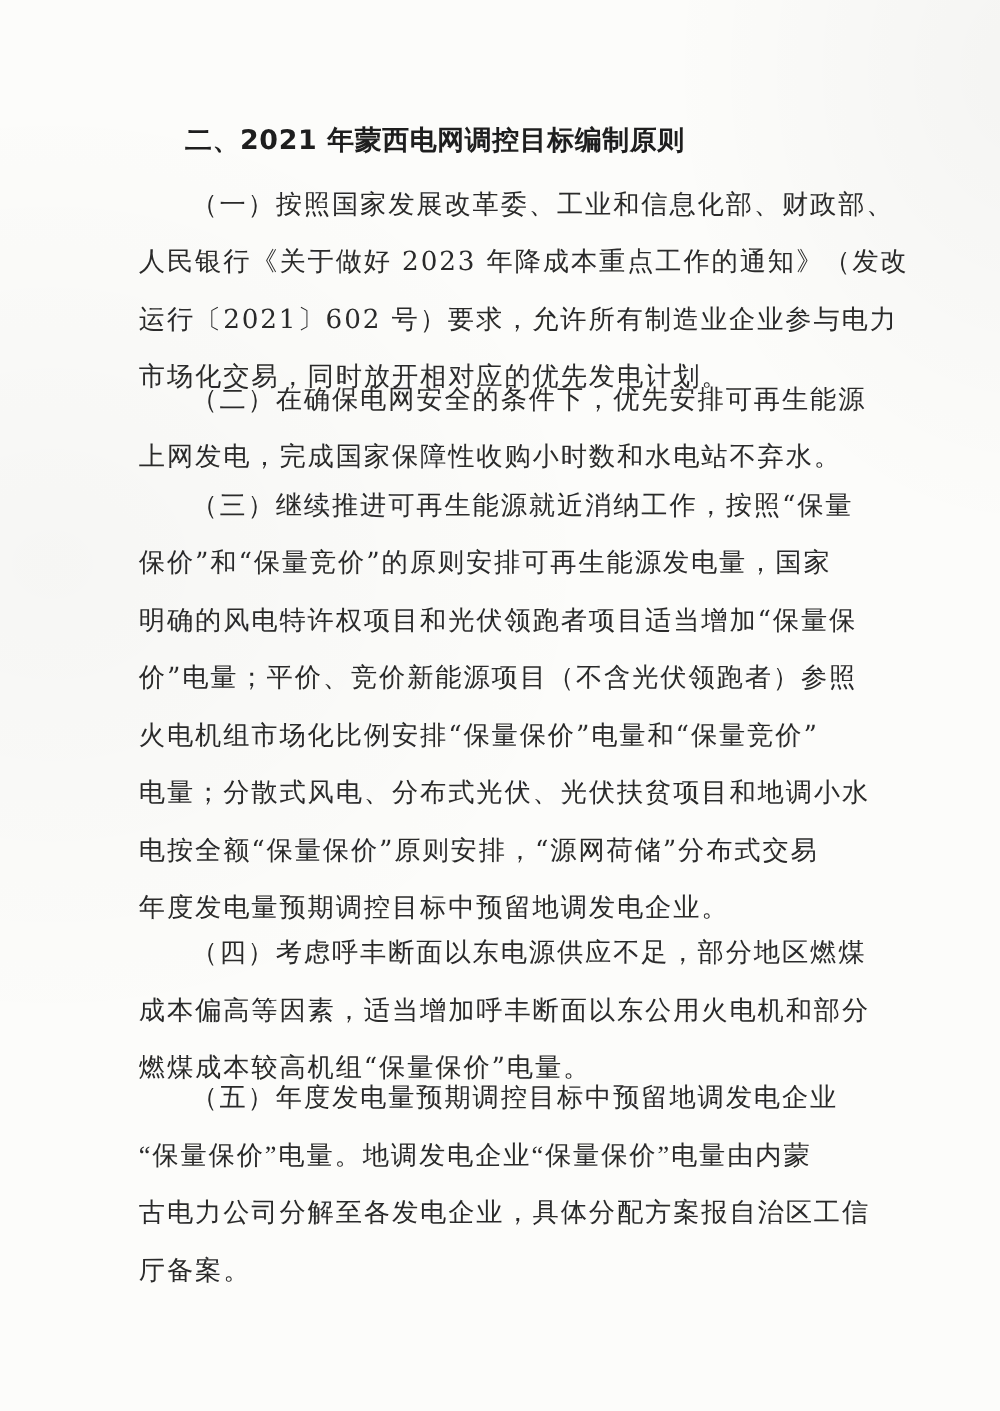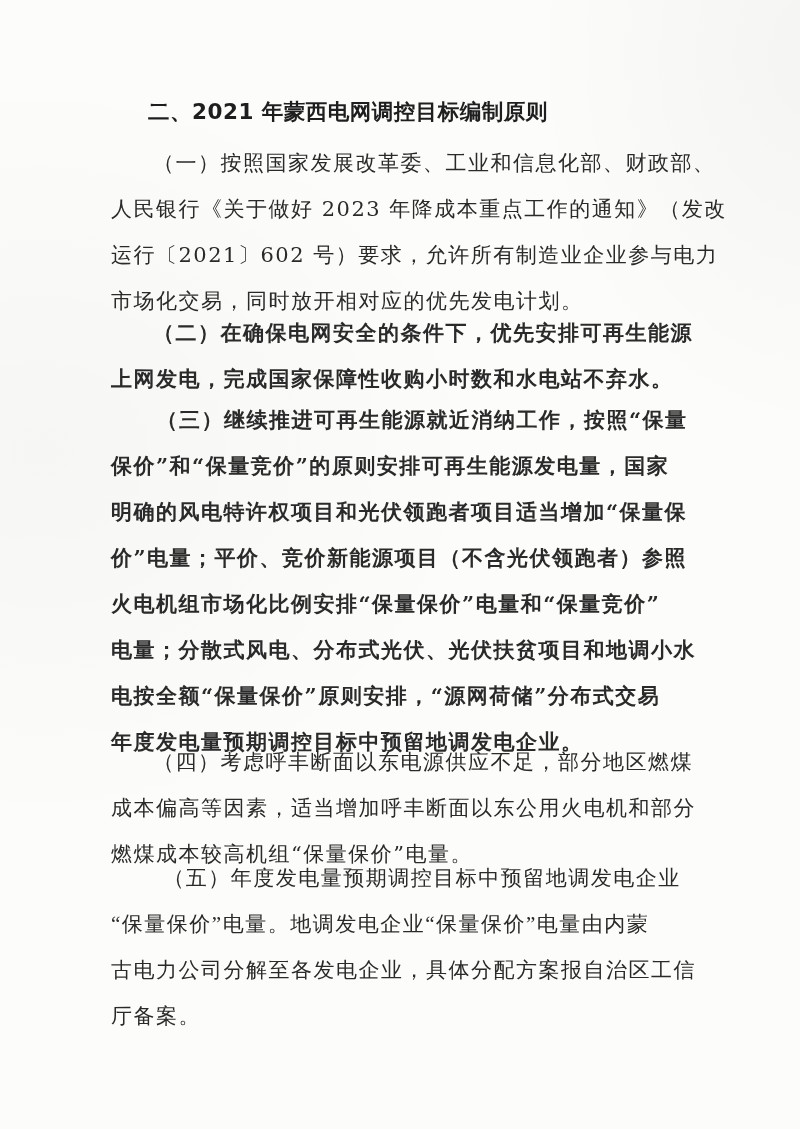--- a/index.html
+++ b/index.html
@@ -46,24 +46,24 @@
       font-size: 21px;
       line-height: 46px;
       color: #2a2a2a;
       letter-spacing: 1.5px;
     }
     .line {
       display: block;
       white-space: nowrap;
       height: 46px;
     }
-    .indent { padding-left: 42px; text-align: center; }
+    .indent { padding-left: 42px; }
     .p1 { top: 140px; }
-    .p2 { top: 310px; font-weight: bold; }
-    .p3 { top: 397px; font-weight: bold; }
+    .p2 { top: 296px; }
+    .p3 { top: 381px; }
     .p4 { top: 739px; }
     .p5 { top: 855px; font-family: Liberation Serif, serif; }
   </style>
 </head>
 <body>
 
 <div class="page">
 
   <div class="heading">二、2021 年蒙西电网调控目标编制原则</div>
 

